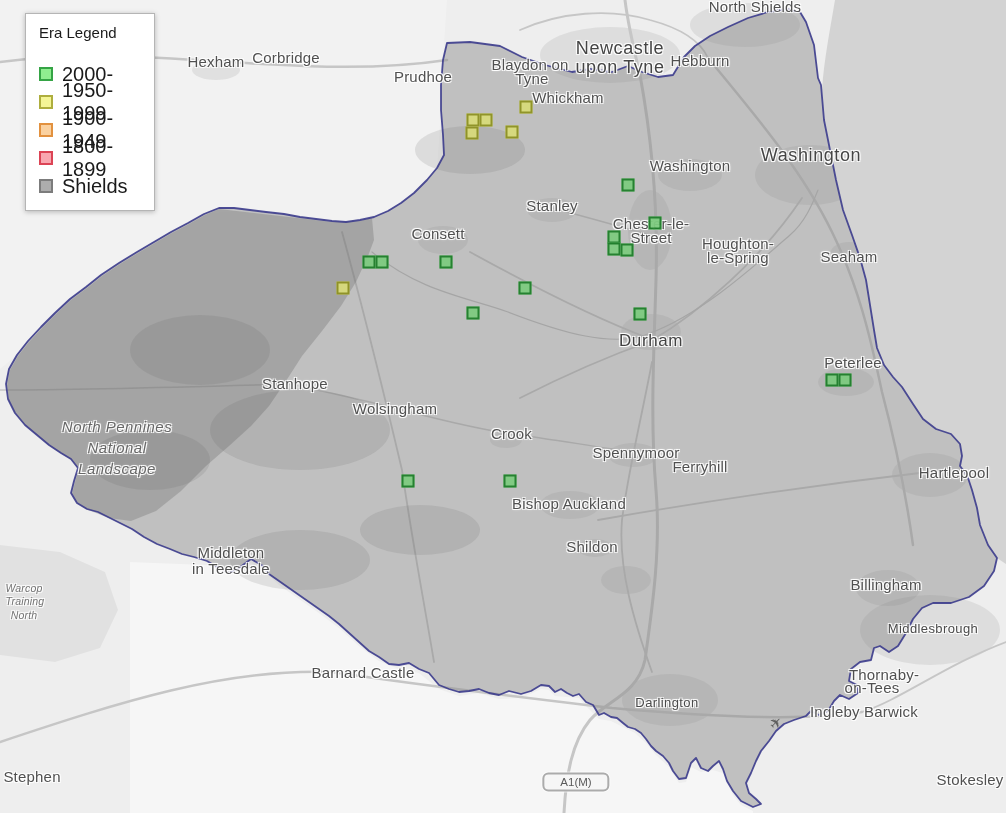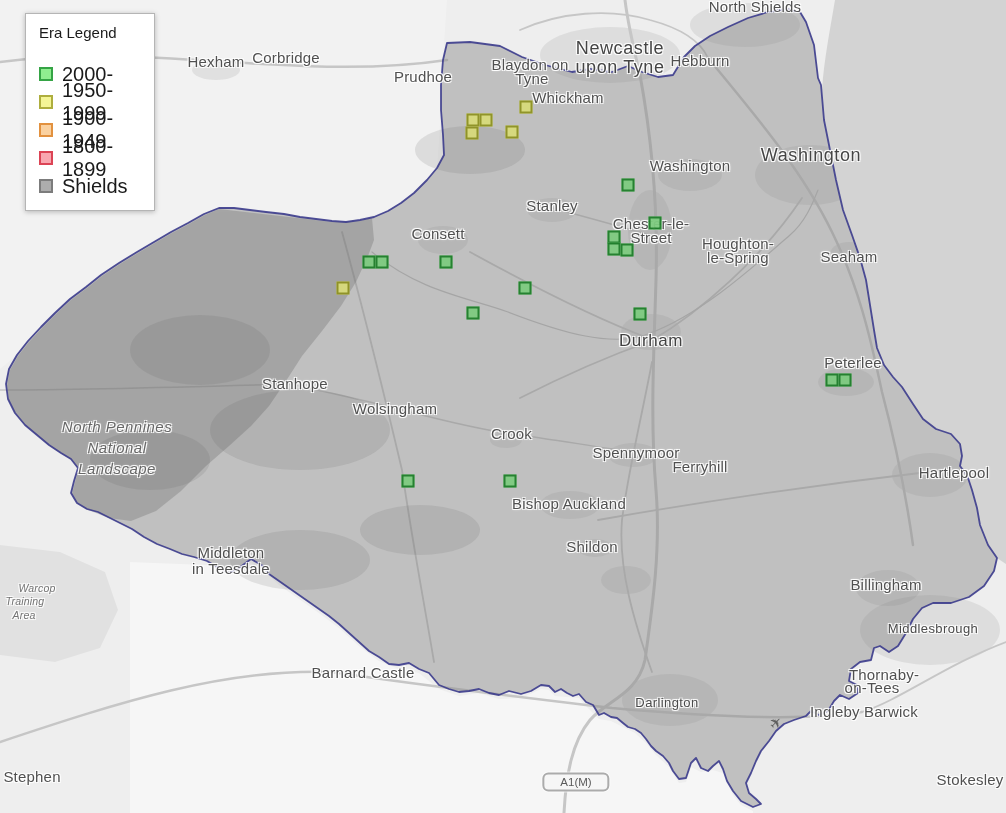--- a/index.html
+++ b/index.html
@@ -130,23 +130,23 @@
       <div class="maplabel town" style="left: 636px; top: 452px;">Spennymoor</div>
       <div class="maplabel town" style="left: 700px; top: 466px;">Ferryhill</div>
       <div class="maplabel town" style="left: 569px; top: 503px;">Bishop Auckland</div>
       <div class="maplabel town" style="left: 592px; top: 546px;">Shildon</div>
       <div class="maplabel town" style="left: 954px; top: 472px;">Hartlepool</div>
       <div class="maplabel area" style="left: 117px; top: 426px;">North Pennines</div>
       <div class="maplabel area" style="left: 117px; top: 447px;">National</div>
       <div class="maplabel area" style="left: 117px; top: 468px;">Landscape</div>
       <div class="maplabel town" style="left: 231px; top: 552px;">Middleton</div>
       <div class="maplabel town" style="left: 231px; top: 568px;">in Teesdale</div>
-      <div class="maplabel area-sm" style="left: 37px; top: 588px; text-align: center;">Warcop</div>
+      <div class="maplabel area-sm" style="left: 24px; top: 588px; text-align: center;">Warcop</div>
       <div class="maplabel area-sm" style="left: 25px; top: 601px;">Training</div>
-      <div class="maplabel area-sm" style="left: 24px; top: 615px;">Area</div>
+      <div class="maplabel area-sm" style="left: 24px; top: 615px;">North</div>
       <div class="maplabel town" style="left: 886px; top: 584px;">Billingham</div>
       <div class="maplabel city-md" style="left: 933px; top: 628px;">Middlesbrough</div>
       <div class="maplabel town" style="left: 884px; top: 674px;">Thornaby-</div>
       <div class="maplabel town" style="left: 872px; top: 687px;">on-Tees</div>
       <div class="maplabel town" style="left: 363px; top: 672px;">Barnard Castle</div>
       <div class="maplabel city-md" style="left: 667px; top: 702px;">Darlington</div>
       <div class="maplabel town" style="left: 864px; top: 711px;">Ingleby Barwick</div>
       <div class="maplabel town" style="left: 970px; top: 779px;">Stokesley</div>
       <div class="maplabel town" style="left: 26px; top: 776px;">y Stephen</div>
     </div>

